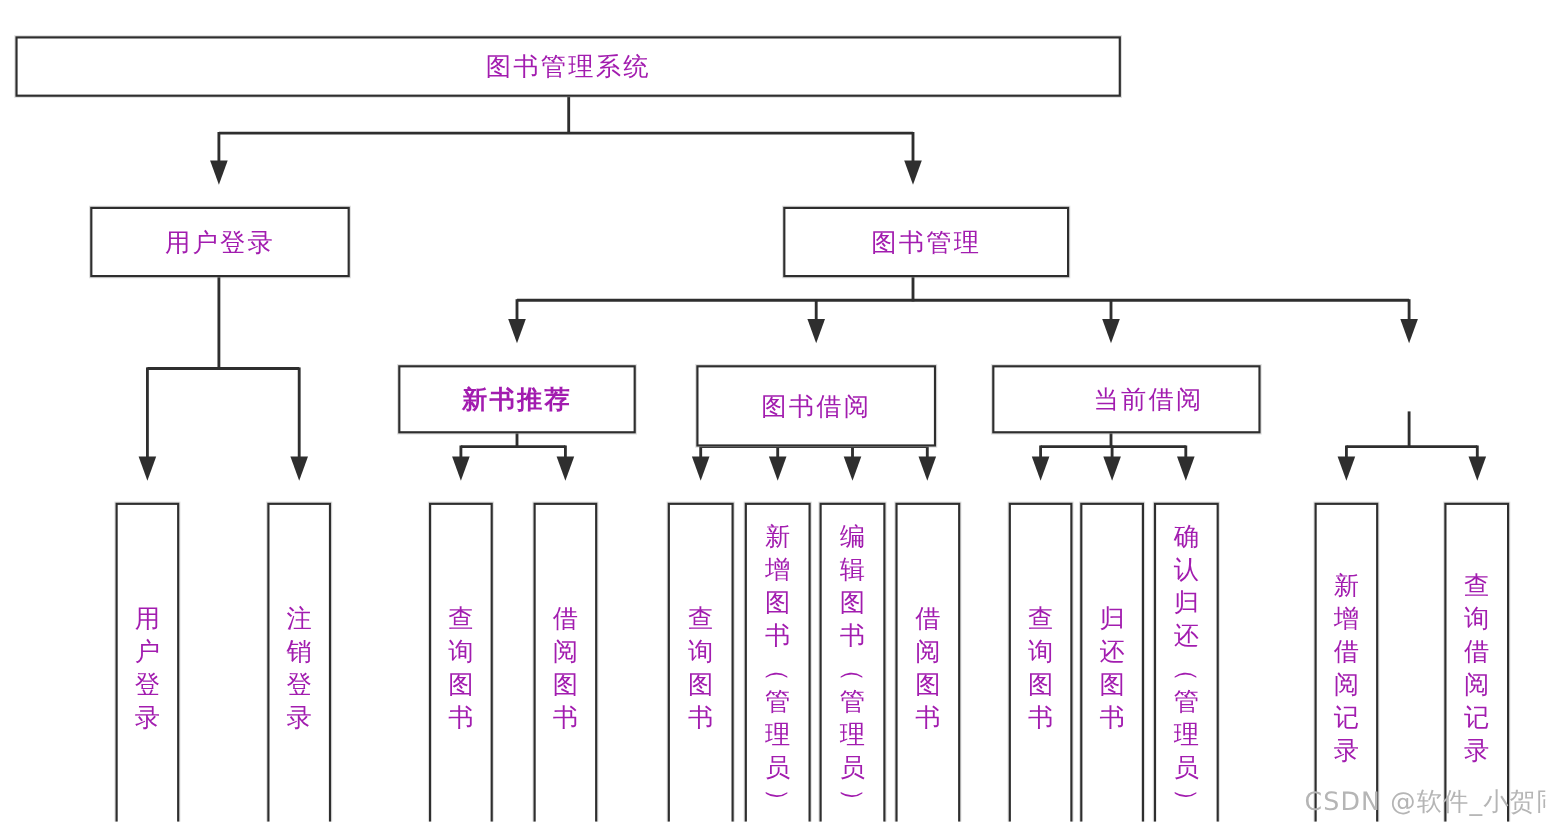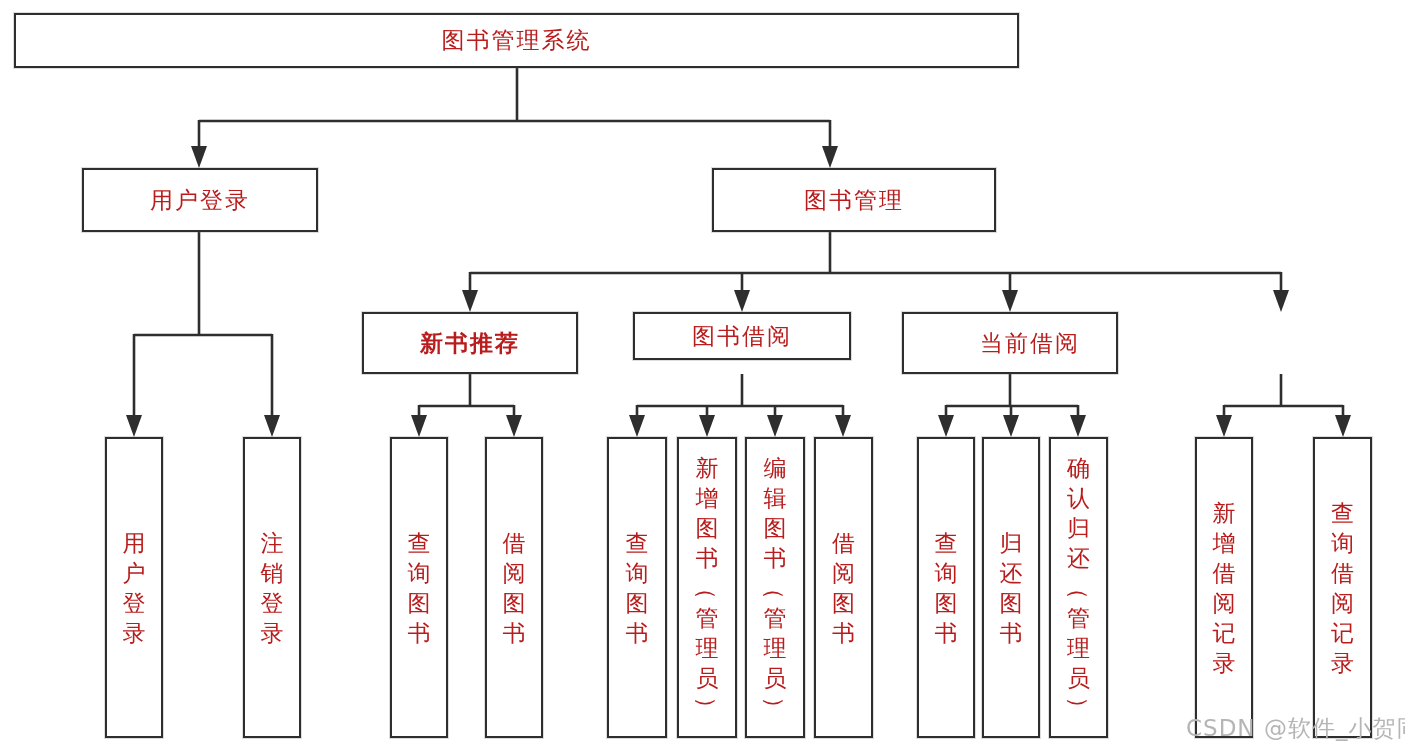--- a/index.html
+++ b/index.html
@@ -12,28 +12,29 @@
     background: #ffffff;
     overflow: hidden;
   }
   .wires { position: absolute; left: 0; top: 0; width: 1405px; height: 747px; z-index: 1; }
   .wires line, .wires polyline { stroke: #2e2e2e; stroke-width: 2.6; fill: none; }
   .wires polygon { fill: #2e2e2e; stroke: none; }
   .node {
     position: absolute;
     background: #ffffff;
     border: 2.5px solid #2e2e2e;
-    color: #b91c1c;
+    color: #a21caf;
     display: flex;
     align-items: center;
     justify-content: center;
     font-size: 23px;
     letter-spacing: 2px;
     z-index: 2;
     box-shadow: 0 0 0 1px rgba(120,120,120,0.25);
+    margin-top: 20px;
   }
   .vnode { flex-direction: column; letter-spacing: 0; }
   .vchar { display: block; line-height: 30px; height: 30px; text-align: center; width: 100%; }
   .vrot { transform: rotate(90deg); }
   .watermark {
     position: absolute;
     left: 1186px;
     top: 713px;
     z-index: 5;
     color: #b5b5b5;
@@ -119,25 +120,25 @@
       <line x1="1224" y1="405" x2="1224" y2="419"></line>
       <polygon points="1224,437 1216,415 1232,415"></polygon>
       <line x1="1343" y1="405" x2="1343" y2="419"></line>
       <polygon points="1343,437 1335,415 1351,415"></polygon>
     </g>
   </svg>
 
   <div class="node" style="left:14px; top:13px; width:1005px; height:55px;">图书管理系统</div>
 
   <div class="node" style="left:82px; top:168px; width:236px; height:64px;text-align:right;">用户登录</div>
-  <div class="node" style="left:712px; top:168px; width:284px; height:64px;font-family:Liberation Mono, monospace;">图书管理</div>
+  <div class="node" style="left:712px; top:168px; width:260px; height:64px;font-family:Liberation Mono, monospace;">图书管理</div>
 
   <div class="node" style="left:362px; top:312px; width:216px; height:62px;font-weight:bold;">新书推荐</div>
-  <div class="node" style="left:633px; top:312px; width:218px; height:48px;">图书借阅</div>
-  <div class="node" style="left:902px; top:312px; width:216px; height:62px;padding-left:40px;">当前借阅</div>
+  <div class="node" style="left:633px; top:312px; width:218px; height:74px;">图书借阅</div>
+  <div class="node" style="left:902px; top:312px; width:244px; height:62px;padding-left:40px;">当前借阅</div>
 
   <div class="node vnode" style="left:105px; top:437px; width:58px; height:301px;">
       <span class="vchar">用</span>
       <span class="vchar">户</span>
       <span class="vchar">登</span>
       <span class="vchar">录</span>
     </div>
   <div class="node vnode" style="left:243px; top:437px; width:58px; height:301px;">
       <span class="vchar">注</span>
       <span class="vchar">销</span>

